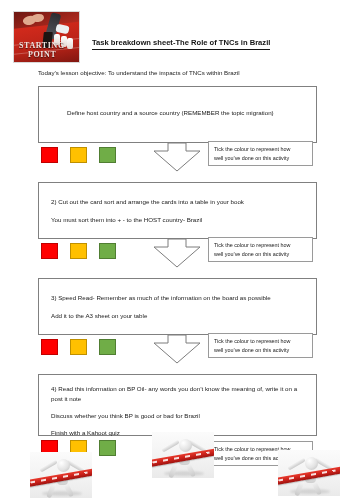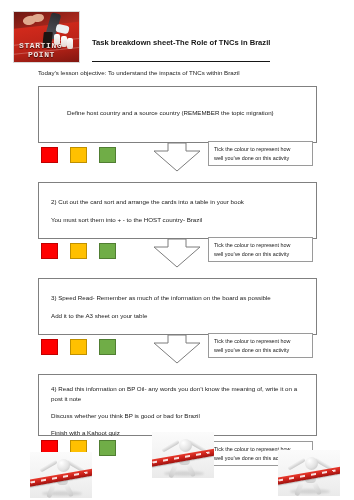--- a/index.html
+++ b/index.html
@@ -82,21 +82,21 @@
     position: absolute;
     width: 6px; height: 11px;
     background: linear-gradient(180deg,#ffffff,#e3d9d2);
     border-radius: 2px;
   }
   .hp-text {
     position: absolute;
     left: 5px;
     top: 29px;
     color: #f2e3df;
-    font-family: Liberation Mono, monospace;
+    font-family: Liberation Serif, serif;
     font-weight: bold;
     font-size: 8px;
     line-height: 9px;
     letter-spacing: .6px;
     text-shadow: 0 1px 1px rgba(0,0,0,.6);
   }
   .hp-text .l2 { padding-left: 9px; display: block; }
 
   .doc-title {
     position: absolute;
@@ -104,21 +104,21 @@
     top: 37px;
     width: 200px;
     font-size: 7.6px;
     line-height: 11.5px;
     font-weight: bold;
     color: #161616;
   }
   .doc-title span {
     display: inline-block;
     border-bottom: 1px solid #161616;
-    padding-bottom: 12px;
+    padding-bottom: 0px;
   }
   .doc-title .t2 { margin-left: 8px; }
 
   .objective {
     position: absolute;
     left: 38px;
     top: 68px;
     font-size: 6.2px;
     line-height: 9px;
     color: #1a1a1a;

